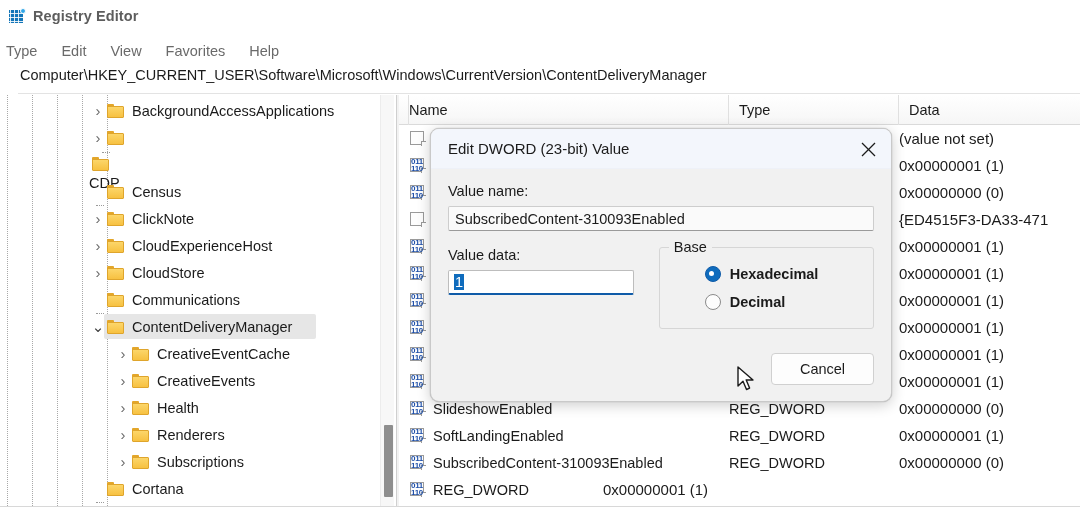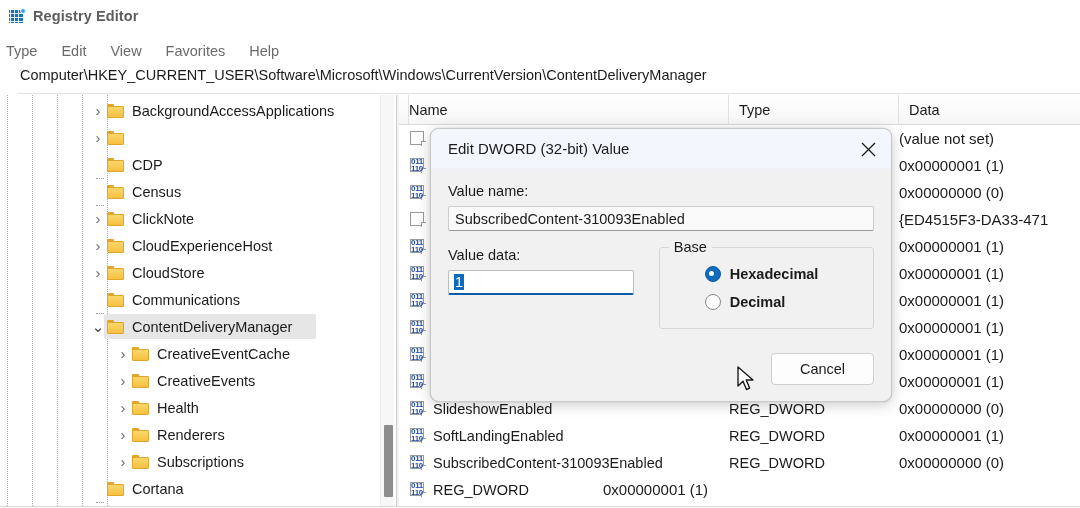--- a/index.html
+++ b/index.html
@@ -400,21 +400,21 @@
         <div class="tree-row">
           <div class="content" style="margin-left: 89px;">
             <div class="chev" style="font-size: 15px;">›</div>
             <div class="folder">
               <div class="tab"></div>
               <div class="body"></div>
             </div>
           </div>
         </div>
         <div class="tree-row">
-          <div class="content" style="margin-left: 89px;">
+          <div class="content" style="margin-left: 89px; flex-direction: column;">
             <div class="stub"></div>
             <div class="folder">
               <div class="tab"></div>
               <div class="body"></div>
             </div>
             <div class="tree-label">CDP</div>
           </div>
         </div>
         <div class="tree-row">
           <div class="content" style="margin-left: 89px;">
@@ -715,21 +715,21 @@
             <div class="glyph">011<br>110</div>
           </div>
           <div class="cell-type">REG_DWORD</div>
           <div class="cell-data">0x00000001 (1)</div>
         </div>
       </div>
   </div>
 
   <div class="dialog">
     <div class="dialog-title">
-      <div class="dt-text">Edit DWORD (32-bit) Value</div>
+      <div class="dt-text">Edit DWORD (23-bit) Value</div>
       <div class="dialog-close">
         <svg width="15" height="15" viewBox="0 0 15 15" aria-hidden="true">
           <line x1="1" y1="1" x2="14" y2="14" stroke="#1b1b1b" stroke-width="1.3"></line>
           <line x1="14" y1="1" x2="1" y2="14" stroke="#1b1b1b" stroke-width="1.3"></line>
         </svg>
       </div>
     </div>
     <div class="dialog-body">
       <div class="field-label">Value name:</div>
       <div class="text-input">

